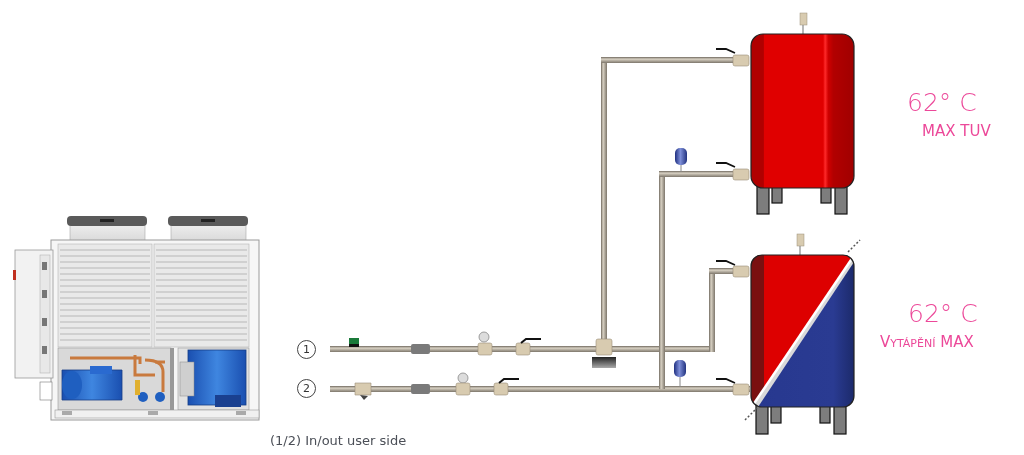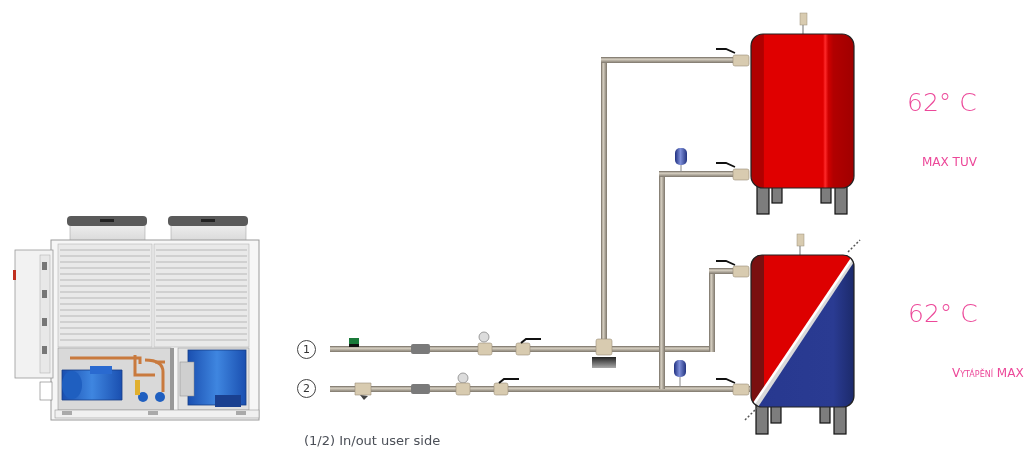--- a/index.html
+++ b/index.html
@@ -1,21 +1,21 @@
 <!DOCTYPE html>
 <html><head>
 <meta charset="utf-8">
 <style>
   html, body { margin:0; padding:0; background:#ffffff; }
   body { width:1024px; height:455px; position:relative; overflow:hidden; font-family:"Liberation Sans", sans-serif; }
   #diagram { position:absolute; left:0; top:0; }
   .label { position:absolute; color:#ec4899; font-family:"DejaVu Sans", sans-serif; }
   .temp { font-size:25px; font-weight:300; letter-spacing:0px; }
-  .sub { font-size:12px;margin-top:33px; }
-  .caption { position:absolute; left:304px; top:433px; font-size:13px; color:#4b4f57; font-family:"DejaVu Sans", sans-serif; }
+  .sub { font-size:15px; }
+  .caption { position:absolute; left:270px; top:433px; font-size:13px; color:#4b4f57; font-family:"DejaVu Sans", sans-serif; }
   .circ-num { position:absolute; width:17px; height:17px; border:1.3px solid #444; border-radius:50%; font-size:11px; line-height:17px; text-align:center; color:#333; font-family:"DejaVu Sans", sans-serif; }
 </style>
 </head>
 <body>
 
 <svg id="diagram" width="1024" height="455" viewBox="0 0 1024 455" xmlns="http://www.w3.org/2000/svg">
   <defs>
     <linearGradient id="pipeV" x1="0" x2="1" y1="0" y2="0">
       <stop offset="0" stop-color="#6f685e"></stop>
         <stop offset="0.35" stop-color="#d9d2c4"></stop>
@@ -242,15 +242,15 @@
   </g>
 </svg>
 
 <div class="circ-num" style="left:297px; top:340px;">1</div>
 <div class="circ-num" style="left:297px; top:379px;">2</div>
 
 <div class="label temp" style="left:907px; top:88px;">62° C</div>
 <div class="label sub" style="left:922px; top:122px;">MAX TUV</div>
 
 <div class="label temp" style="left:908px; top:299px;">62° C</div>
-<div class="label sub" style="left:952px; top:333px; font-variant:small-caps;">Vytápění MAX</div>
+<div class="label sub" style="left:880px; top:333px; font-variant:small-caps;">Vytápění MAX</div>
 
 <div class="caption">(1/2) In/out user side</div>
 
 </body></html>

